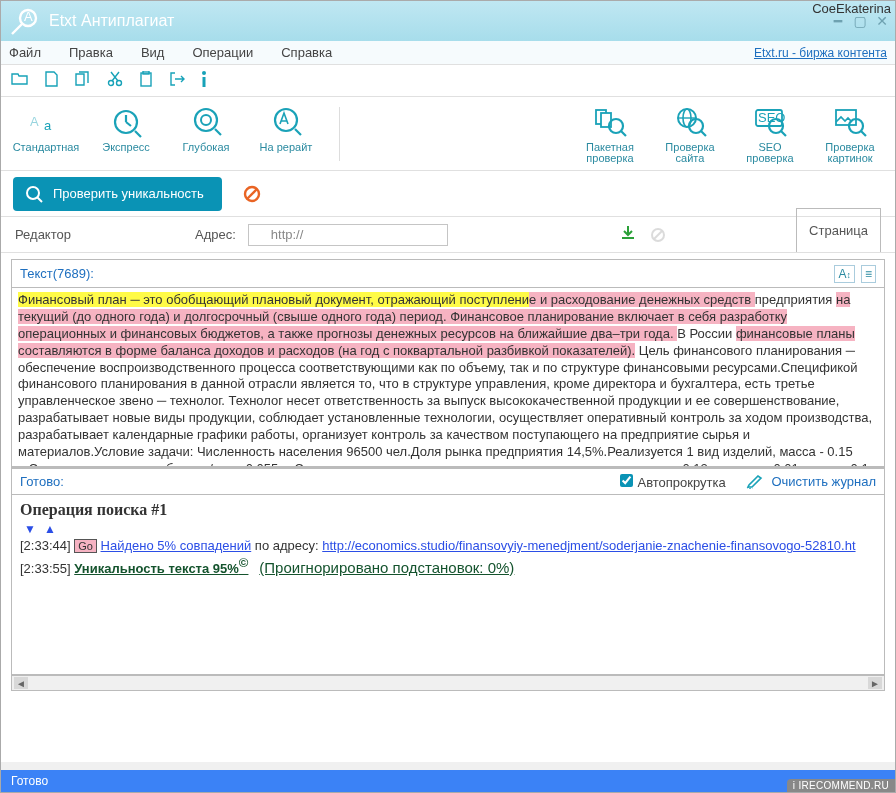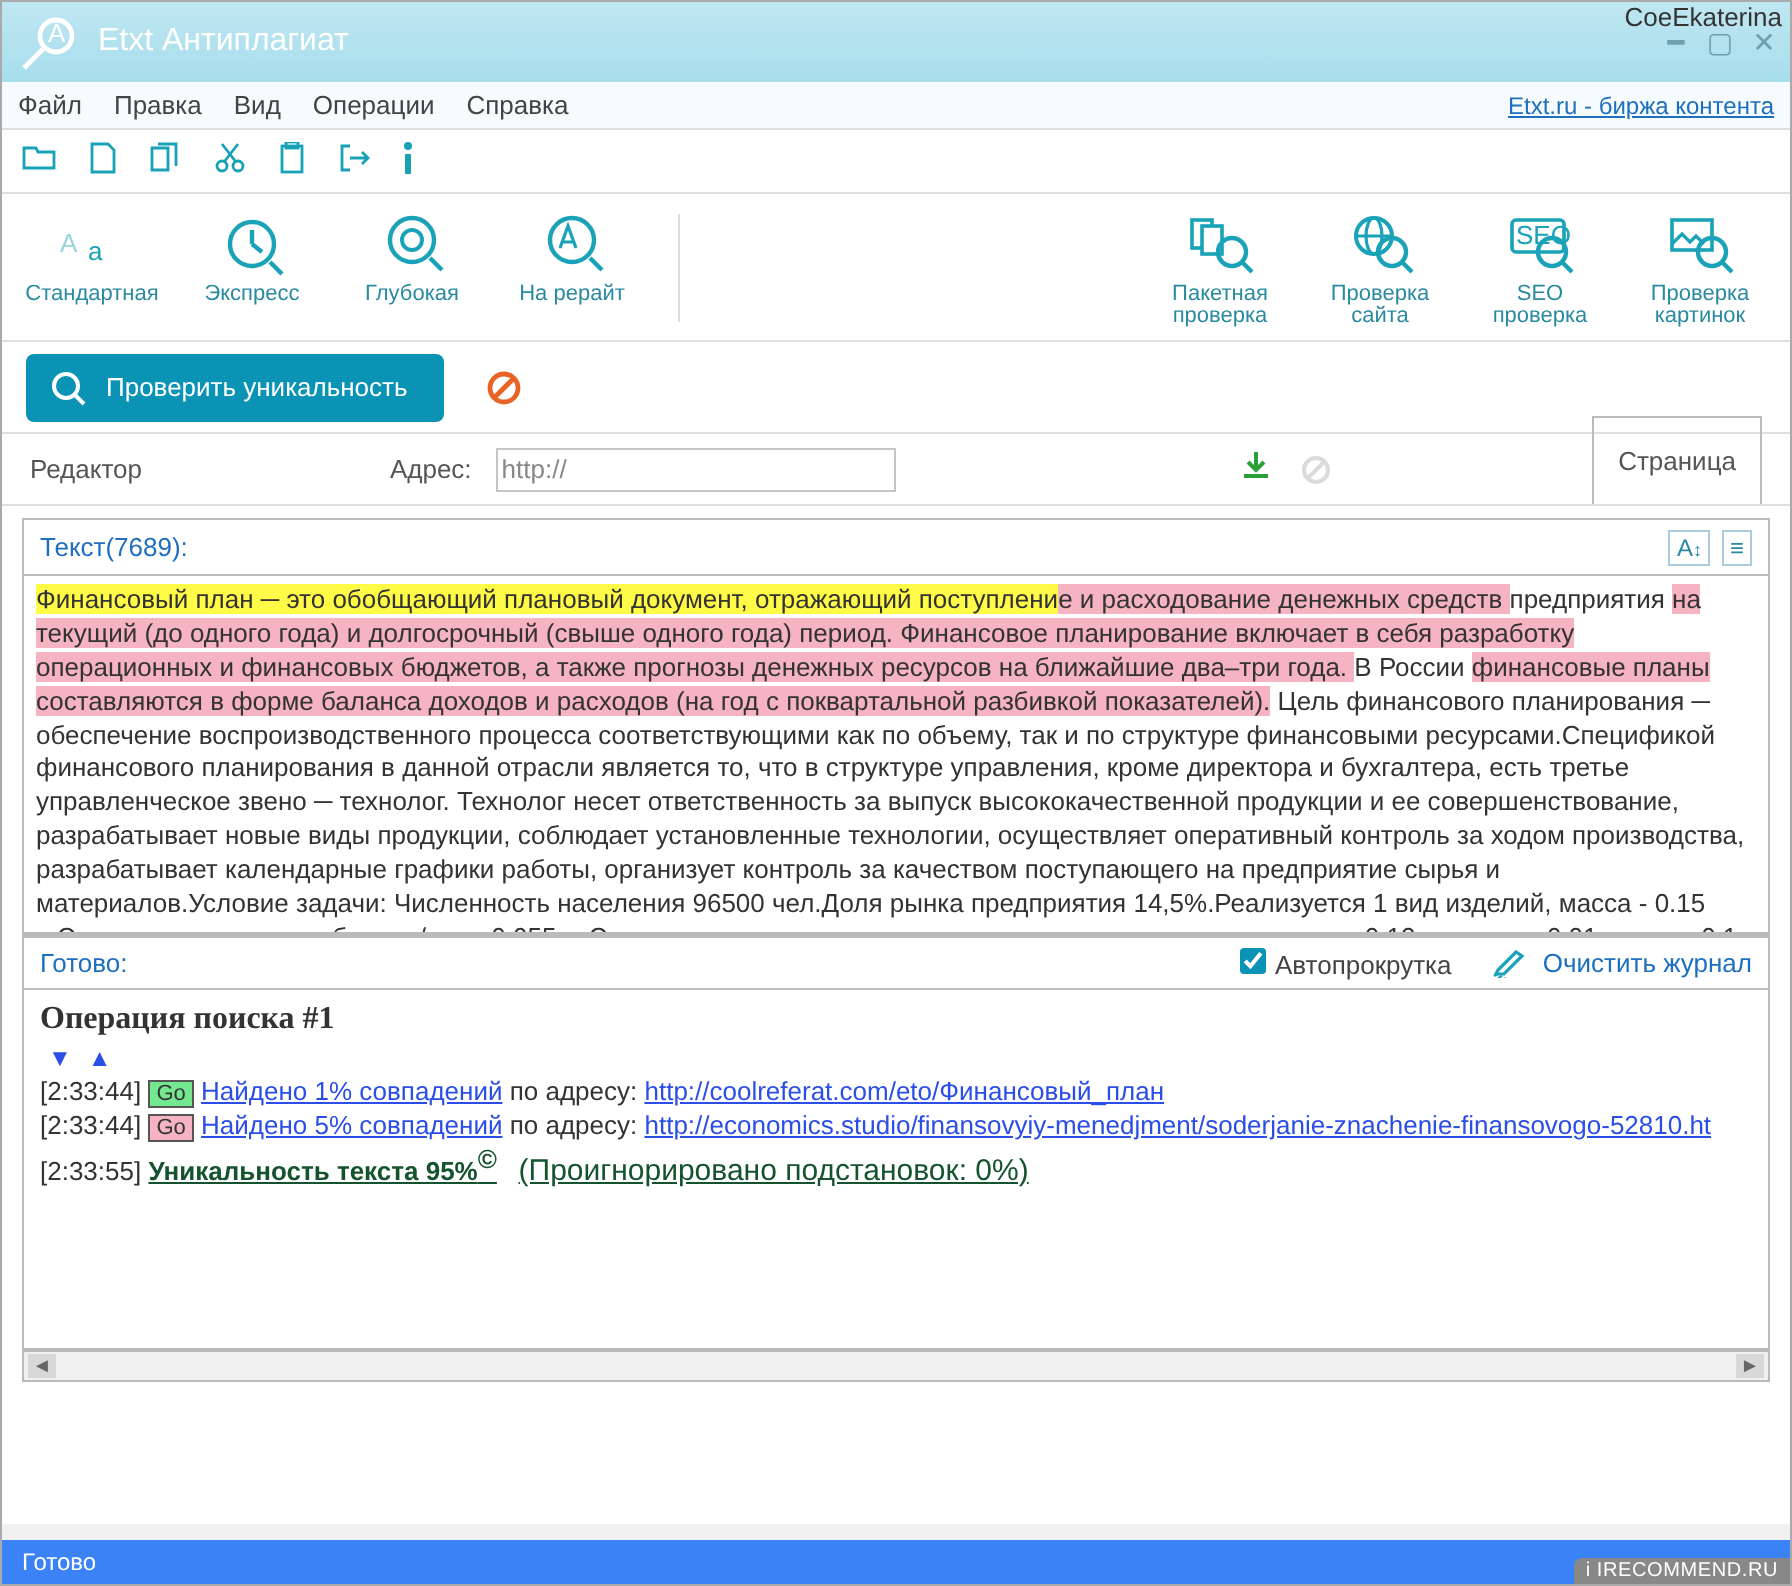--- a/index.html
+++ b/index.html
@@ -8,21 +8,21 @@
 
 
 .titlebar { height:40px; background:linear-gradient(#bfe7f2,#a7ddeb); display:flex; align-items:center; padding:0 4px; gap:8px; }
 .titlebar .logo { width:36px; height:36px; display:flex; align-items:center; justify-content:center; }
 .titlebar .title { color:#fff; font-size:16px; font-weight:500; flex:1; }
 .user-label { position:absolute; top:0; right:4px; font-size:13px; color:#333; }
 .win-controls { display:flex; gap:4px; margin-left:auto; color:#6ea1b0; }
 .win-controls span { width:18px; height:18px; display:flex; align-items:center; justify-content:center; cursor:pointer; font-size:14px; }
 
 
-.menubar { height:24px; display:flex; align-items:center; padding:0 8px; gap:16px; background:#f6fbfd; border-bottom:1px solid #e0e0e0; color:#444; }
+.menubar { height:24px; display:flex; align-items:center; padding:0 8px; gap:28px; background:#f6fbfd; border-bottom:1px solid #e0e0e0; color:#444; }
 .menubar .spacer { flex:1; }
 .menubar a { color:#1e6fbf; text-decoration:underline; font-size:12px; cursor:pointer; }
 
 
 .smalltoolbar { height:32px; display:flex; align-items:center; padding:2px 10px; gap:16px; background:#fff; border-bottom:1px solid #e0e0e0; }
 .smalltoolbar .tb-icon { color:#17a2b8; cursor:pointer; }
 
 
 .largetoolbar { display:flex; align-items:center; padding:6px 10px; gap:10px; background:#fff; border-bottom:1px solid #e0e0e0; height:74px; }
 .lt-group { display:flex; gap:10px; }
@@ -32,21 +32,21 @@
 .lt-sep { width:1px; height:54px; background:#ddd; margin:0 8px; }
 
 
 .checkbar { height:46px; display:flex; align-items:center; padding:4px 12px; gap:20px; background:#fff; border-bottom:1px solid #e0e0e0; }
 .check-btn { background:#0a93b5; color:#fff; height:34px; padding:0 18px 0 12px; display:flex; align-items:center; gap:10px; border-radius:4px; cursor:pointer; font-size:14px; }
 .stop-ic { color:#e96424; width:20px; height:20px; display:flex; align-items:center; justify-content:center; cursor:pointer; }
 
 
 .editorrow { height:36px; display:flex; align-items:center; padding:0 14px; gap:12px; background:#fff; border-bottom:1px solid #e0e0e0; }
 .editorrow .lab { color:#555; font-size:13px; }
-.editorrow input { width:200px; height:22px; border:1px solid #c5c5c5; padding:0 2px; color:#888; font-size:13px; }
+.editorrow input { width:200px; height:22px; border:1px solid #c5c5c5; padding:0 22px; color:#888; font-size:13px; }
 .editorrow .tab { border:1px solid #bbb; border-bottom:none; padding:14px 12px; color:#555; margin-left:auto; cursor:pointer; align-self:flex-end; }
 .row-ic { cursor:pointer; }
 
 
 .main { flex:1; display:flex; flex-direction:column; padding:6px 10px 2px; overflow:hidden; }
 .texthdr { height:28px; display:flex; align-items:center; border:1px solid #bbb; border-bottom:none; padding:0 8px; color:#1e6fbf; }
 .texthdr .sp { flex:1; }
 .texthdr .ic { margin-left:6px; cursor:pointer; border:1px solid #aaccdd; padding:1px 3px; color:#2a8aa0; font-size:12px; }
 .textbody { border:1px solid #bbb; padding:4px 6px; height:180px; overflow:hidden; font-size:12px; line-height:1.3; color:#333; }
 .hl1 { background:#fffb47; }
@@ -290,27 +290,20 @@
           </svg>
     <span>Очистить журнал</span>
   </span>
 </div>
 
 <div class="logbody">
   <div class="op">Операция поиска #1</div>
   <div class="arrows"><span style="color:#2b4ee6">▼</span><span style="color:#2b4ee6">▲</span></div>
   <div class="logrow">
     <span>[2:33:44] </span>
-    <span class="go go-g">Go</span>
-    <a>Найдено 1% совпадений</a>
-    <span> по адресу: </span>
-    <a>http://coolreferat.com/eto/Финансовый_план</a>
-  </div>
-  <div class="logrow">
-    <span>[2:33:44] </span>
     <span class="go go-r">Go</span>
     <a>Найдено 5% совпадений</a>
     <span> по адресу: </span>
     <a>http://economics.studio/finansovyiy-menedjment/soderjanie-znachenie-finansovogo-52810.ht</a>
   </div>
   <div class="logrow">
     <span>[2:33:55] </span>
     <span class="res"><span>Уникальность текста 95%</span><sup>©</sup></span>
     &nbsp;&nbsp;<span class="res" style="font-weight:normal">(Проигнорировано подстановок: 0%)</span>
   </div>

